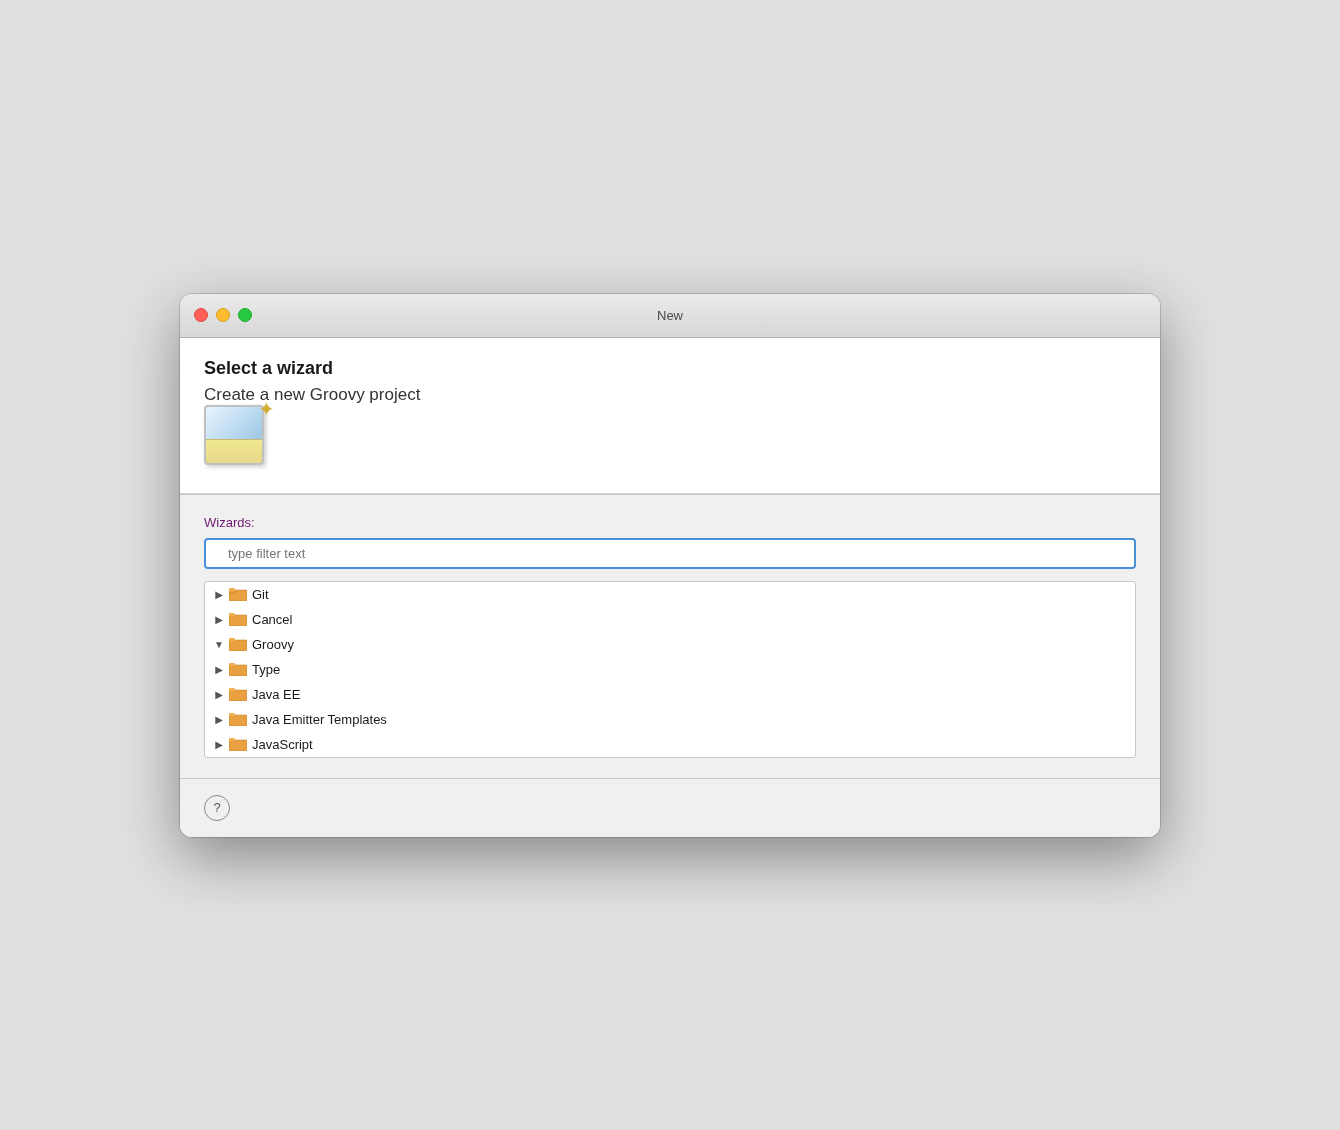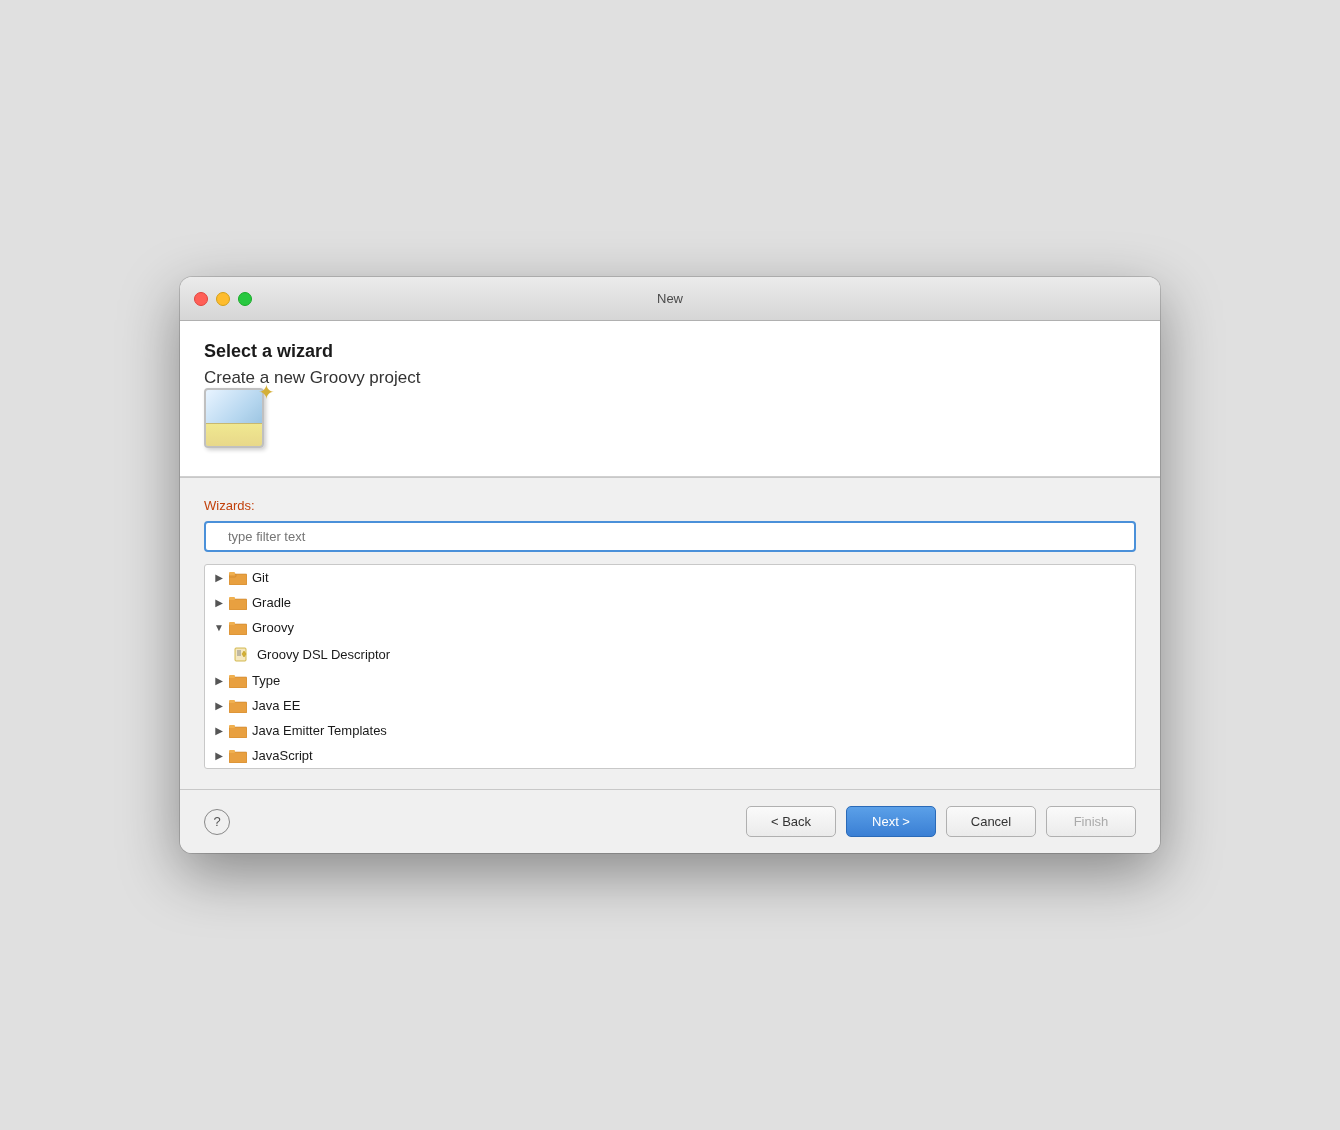--- a/index.html
+++ b/index.html
@@ -121,21 +121,21 @@
     }
 
     
     .body {
       background: #f0f0f0;
       padding: 20px 24px;
     }
 
     .wizards-label {
       font-size: 13px;
-      color: #c2410c;
+      color: #701a75;
       margin-bottom: 8px;
     }
 
     .filter-input {
       width: 100%;
       padding: 6px 22px;
       font-size: 13px;
       border: 2px solid #4a90d9;
       border-radius: 4px;
       outline: none;
@@ -316,46 +316,34 @@
       </div>
 
       <div class="tree-item">
         <span class="arrow">▶</span>
         <span class="folder-icon">
           <svg viewBox="0 0 18 14" xmlns="http://www.w3.org/2000/svg">
             <rect x="0" y="3" width="18" height="11" rx="1" fill="#e8a040" stroke="#c07820" stroke-width="0.5"></rect>
             <rect x="0" y="1" width="6" height="3" rx="1" fill="#f0b050"></rect>
           </svg>
         </span>
-        <span>Gradle</span>
+        <span>Cancel</span>
       </div>
 
       <div class="tree-item">
         <span class="arrow">▼</span>
         <span class="folder-icon">
           <svg viewBox="0 0 18 14" xmlns="http://www.w3.org/2000/svg">
             <rect x="0" y="3" width="18" height="11" rx="1" fill="#e8a040" stroke="#c07820" stroke-width="0.5"></rect>
             <rect x="0" y="1" width="6" height="3" rx="1" fill="#f0b050"></rect>
           </svg>
         </span>
         <span>Groovy</span>
       </div>
 
-      <div class="tree-item indent-1">
-        <span class="item-icon">
-          <svg width="16" height="16" viewBox="0 0 16 16" xmlns="http://www.w3.org/2000/svg">
-            <rect x="1" y="2" width="11" height="13" rx="1" fill="#f5e8c0" stroke="#c8a828" stroke-width="0.8"></rect>
-            <polygon points="8,8 10,5 12,8 10,11" fill="#d4af37" stroke="#b8960c" stroke-width="0.5"></polygon>
-            <line x1="3" y1="5" x2="7" y2="5" stroke="#888" stroke-width="1"></line>
-            <line x1="3" y1="7" x2="7" y2="7" stroke="#888" stroke-width="1"></line>
-            <line x1="3" y1="9" x2="7" y2="9" stroke="#888" stroke-width="1"></line>
-          </svg>
-        </span>
-        <span>Groovy DSL Descriptor</span>
-      </div>
 
 
 
 
       <div class="tree-item">
         <span class="arrow">▶</span>
         <span class="folder-icon">
           <svg viewBox="0 0 18 14" xmlns="http://www.w3.org/2000/svg">
             <rect x="0" y="3" width="18" height="11" rx="1" fill="#e8a040" stroke="#c07820" stroke-width="0.5"></rect>
             <rect x="0" y="1" width="6" height="3" rx="1" fill="#f0b050"></rect>
@@ -397,21 +385,15 @@
         <span>JavaScript</span>
       </div>
 
     </div>
   </div>
 
   <div class="footer">
     <div class="footer-left">
       <button class="help-btn">?</button>
     </div>
-    <div class="footer-buttons">
-      <button class="btn">&lt; Back</button>
-      <button class="btn btn-primary">Next &gt;</button>
-      <button class="btn">Cancel</button>
-      <button class="btn" disabled="">Finish</button>
-    </div>
   </div>
 
 </div>
 
 </body></html>

